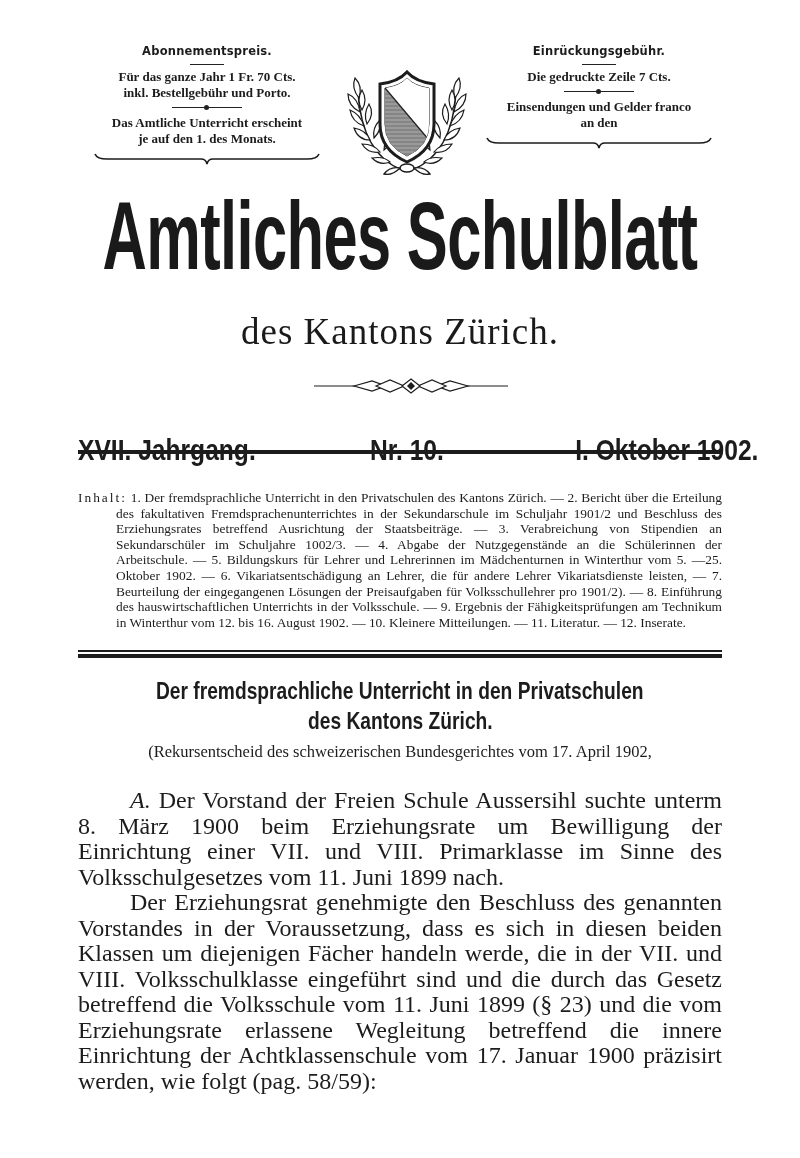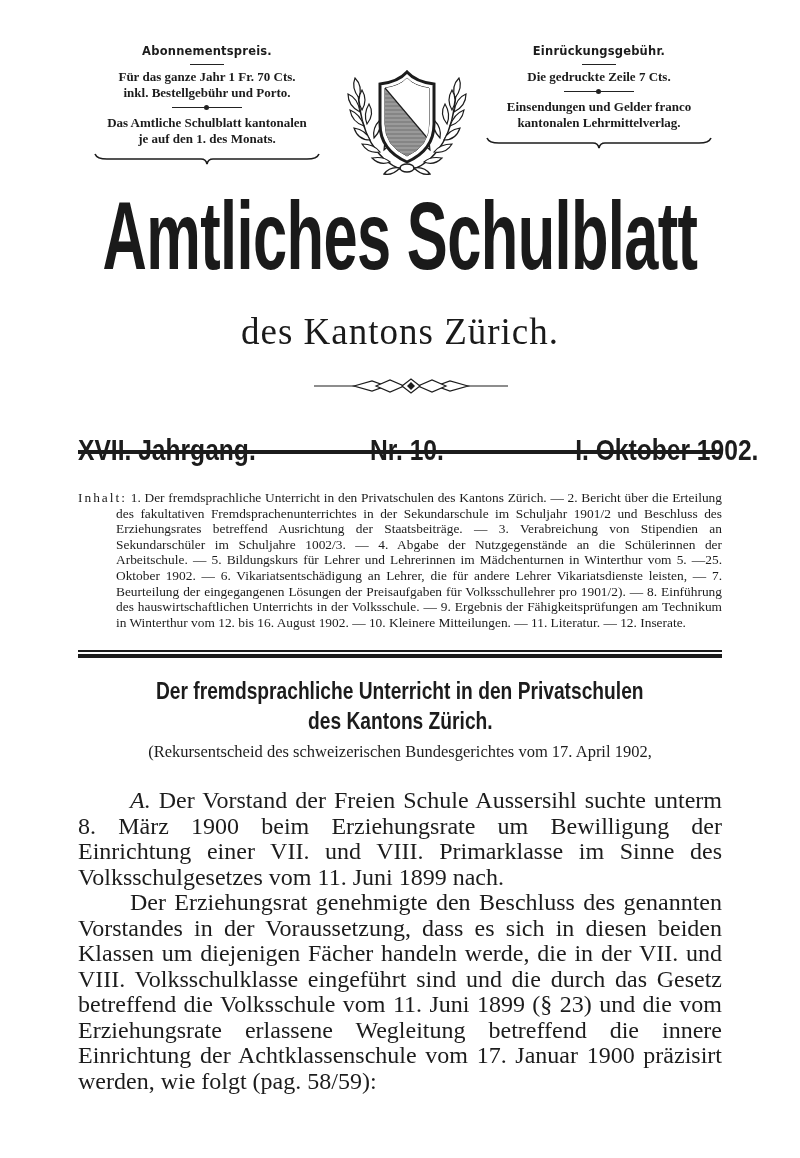--- a/index.html
+++ b/index.html
@@ -92,21 +92,21 @@
 <body>
 
 <div class="page">
 
   <div class="hdr hdr-left">
     <span class="hdr-title">Abonnementspreis.</span>
     <div class="hdr-rule"></div>
     <span class="hdr-line">Für das ganze Jahr 1 Fr. 70 Cts.</span>
     <span class="hdr-line">inkl. Bestellgebühr und Porto.</span>
     <div class="hdr-orn"></div>
-    <span class="hdr-line">Das Amtliche Schulblatt kantonalen</span>
+    <span class="hdr-line">Das Amtliche Unterricht erscheint</span>
     <span class="hdr-line">je auf den 1. des Monats.</span>
     <svg class="brace" viewBox="0 0 228 12">
       <path d="M2 1 Q4 6 14 6 L108 6 Q113 6 114 11 Q115 6 120 6 L214 6 Q224 6 226 1" fill="none" stroke="#1c1c1c" stroke-width="1.6"></path>
     </svg>
   </div>
 
   <svg class="crest" viewBox="0 0 134 122">
 
     <g fill="none" stroke="#1c1c1c" stroke-width="1.4">
       <path d="M62 112 Q22 96 18 34"></path>
@@ -171,21 +171,21 @@
       <line x1="45" y1="30" x2="89" y2="82" stroke="#1c1c1c" stroke-width="1.2"></line>
     </g>
   </svg>
 
   <div class="hdr hdr-right">
     <span class="hdr-title">Einrückungsgebühr.</span>
     <div class="hdr-rule"></div>
     <span class="hdr-line">Die gedruckte Zeile 7 Cts.</span>
     <div class="hdr-orn"></div>
     <span class="hdr-line">Einsendungen und Gelder franco</span>
-    <span class="hdr-line">kantonalen Lehrmittelverlag.</span>
+    <span class="hdr-line">an den</span>
     <svg class="brace" viewBox="0 0 228 12">
       <path d="M2 1 Q4 6 14 6 L108 6 Q113 6 114 11 Q115 6 120 6 L214 6 Q224 6 226 1" fill="none" stroke="#1c1c1c" stroke-width="1.6"></path>
     </svg>
   </div>
 
   <div class="masthead-wrap">
     <div class="masthead" style="width:1004px;top:0;left:0;">Amtliches Schulblatt</div>
   </div>
   <div class="subtitle">des Kantons Zürich.</div>
 

